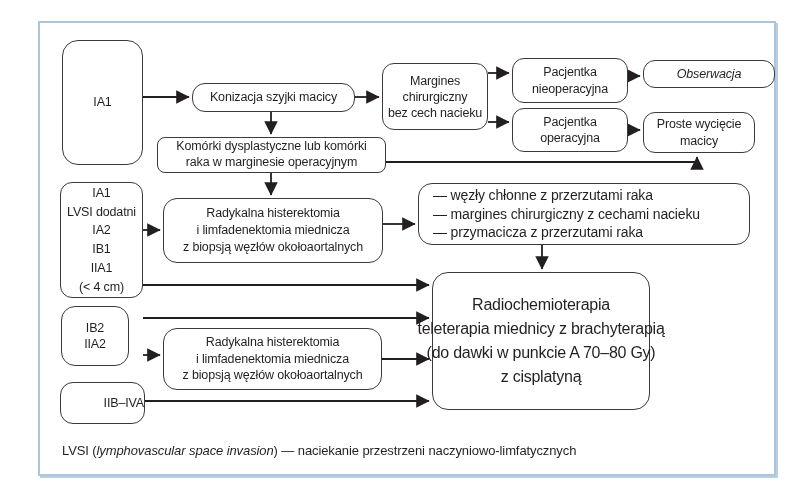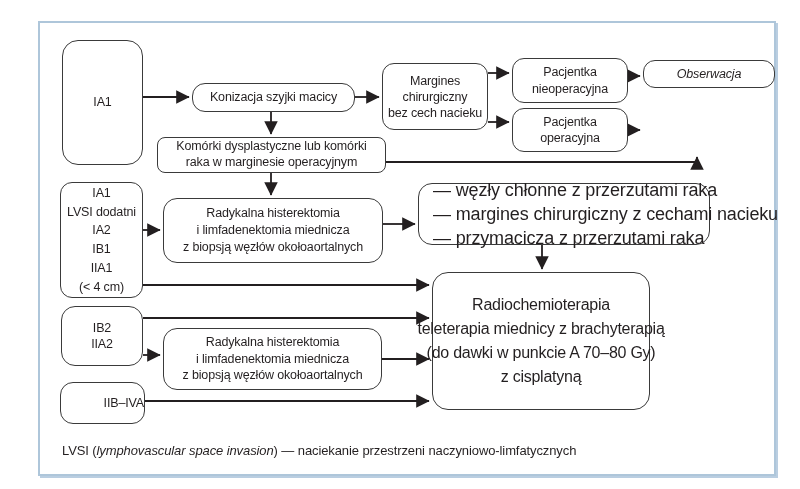--- a/index.html
+++ b/index.html
@@ -23,25 +23,25 @@
   .n-ia1{left:62px;top:40px;width:81px;height:125px;border-radius:16px;}
   .n-konizacja{left:192px;top:83px;width:163px;height:29px;border-radius:13px;}
   .n-margines{left:382px;top:63px;width:106px;height:67px;border-radius:12px;line-height:1.28;}
   .n-nieoperacyjna{left:512px;top:58px;width:116px;height:45px;border-radius:12px;}
   .n-obserwacja{left:643px;top:60px;width:132px;height:28px;border-radius:12px;font-style:italic;}
   .n-operacyjna{left:512px;top:108px;width:116px;height:44px;border-radius:12px;}
   .n-proste{left:643px;top:112px;width:112px;height:41px;border-radius:12px;}
   .n-komorki{left:157px;top:137px;width:229px;height:36px;border-radius:8px;line-height:1.25;}
   .n-stage-list{left:60px;top:182px;width:83px;height:116px;border-radius:12px;line-height:1.5;}
   .n-radykalna-1{left:163px;top:198px;width:220px;height:65px;border-radius:14px;line-height:1.35;}
-  .n-dash-list{left:418px;top:183px;width:292px;height:62px;border-radius:14px;
-               justify-content:flex-start;text-align:left;padding-left:14px;line-height:1.35;font-size:18px;}
+  .n-dash-list{left:418px;top:183px;width:332px;height:62px;border-radius:14px;
+               justify-content:flex-start;text-align:left;padding-left:14px;line-height:1.35;font-size:14px;}
   .n-radiochemio{left:432px;top:272px;width:218px;height:138px;border-radius:16px;
                  font-size:16px;letter-spacing:-0.25px;line-height:1.5;}
-  .n-ib2{left:61px;top:306px;width:82px;height:60px;border-radius:14px;}
+  .n-ib2{left:61px;top:306px;width:68px;height:60px;border-radius:14px;}
   .n-radykalna-2{left:163px;top:328px;width:219px;height:62px;border-radius:14px;line-height:1.35;}
   .n-iib-iva{left:60px;top:382px;width:85px;height:42px;border-radius:13px;justify-content:flex-end;}
   .footnote{
     position:absolute;left:62px;top:443px;font-size:13px;color:#231f20;z-index:2;
     letter-spacing:-0.1px;
   }
   .footnote i{font-style:italic;}
   path.arrow{stroke:#231f20;stroke-width:1.8;fill:none;}
 </style>
 </head>
@@ -78,20 +78,22 @@
   <div class="node n-ia1"><span>IA1</span></div>
   <div class="node n-margines"><span>Margines
 chirurgiczny
 bez cech nacieku</span></div>
   <div class="node n-konizacja"><span>Konizacja szyjki macicy</span></div>
   <div class="node n-nieoperacyjna"><span>Pacjentka
 nieoperacyjna</span></div>
   <div class="node n-obserwacja"><span>Obserwacja</span></div>
   <div class="node n-operacyjna"><span>Pacjentka
 operacyjna</span></div>
+  <div class="node n-proste"><span>Proste wycięcie
+macicy</span></div>
   <div class="node n-komorki"><span>Komórki dysplastyczne lub komórki
 raka w marginesie operacyjnym</span></div>
   <div class="node n-stage-list"><span>IA1
 LVSI dodatni
 IA2
 IB1
 IIA1
 (&lt; 4 cm)</span></div>
   <div class="node n-radykalna-1"><span>Radykalna histerektomia
 i limfadenektomia miednicza

